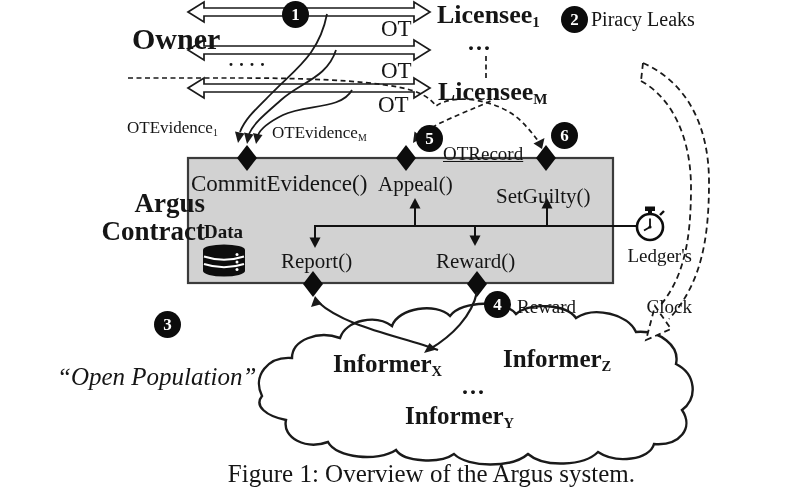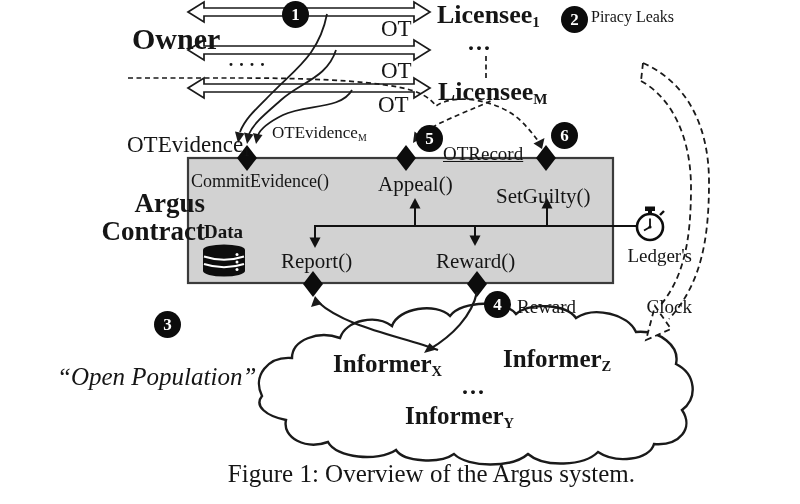--- a/index.html
+++ b/index.html
@@ -127,36 +127,36 @@
       <polygon points="646,340 671,329 655,306" fill="#ffffff"></polygon>
     </g>
   </svg>
 
   <div class="t b" style="left:84px;top:24px;font-size:30px;margin-left:48px;">Owner</div>
 
   <div class="t b" style="left:437px;top:2px;font-size:26px;"><span>Licensee</span><span class="sub">1</span></div>
   <div class="t b" style="left:468px;top:30px;font-size:24px;letter-spacing:2px;">...</div>
   <div class="t b" style="left:438px;top:79px;font-size:26px;"><span>Licensee</span><span class="sub">M</span></div>
 
-  <div class="t" style="left:591px;top:9px;font-size:16px;">Piracy Leaks</div>
+  <div class="t" style="left:591px;top:9px;font-size:20px;">Piracy Leaks</div>
 
   <div class="t" style="left:381px;top:17px;font-size:23px;">OT</div>
   <div class="t" style="left:381px;top:59px;font-size:23px;">OT</div>
   <div class="t" style="left:378px;top:93px;font-size:23px;">OT</div>
 
   <div class="t b" style="left:228px;top:56px;font-size:18px;">· · · ·</div>
 
-  <div class="t" style="left:127px;top:133px;font-size:23px;"><span>OTEvidence</span><span class="sub">1</span></div>
+  <div class="t" style="left:127px;top:119px;font-size:17px;"><span>OTEvidence</span><span class="sub">1</span></div>
   <div class="t" style="left:272px;top:124px;font-size:17px;"><span>OTEvidence</span><span class="sub">M</span></div>
   <div class="t" style="left:443px;top:144px;font-size:19px;text-decoration:underline;">OTRecord</div>
 
   <div class="t b ctr" style="left:45px;top:190px;width:160px;font-size:27px;">Argus</div>
   <div class="t b ctr" style="left:45px;top:218px;width:160px;font-size:27px;">Contract</div>
 
-  <div class="t" style="left:191px;top:172px;font-size:18px;">CommitEvidence()</div>
+  <div class="t" style="left:191px;top:172px;font-size:23px;">CommitEvidence()</div>
   <div class="t" style="left:378px;top:174px;font-size:21px;">Appeal()</div>
   <div class="t" style="left:496px;top:174px;font-size:21px;margin-top:12px;">SetGuilty()</div>
   <div class="t b" style="left:204px;top:222px;font-size:19px;">Data</div>
   <div class="t" style="left:281px;top:251px;font-size:21px;">Report()</div>
   <div class="t" style="left:436px;top:251px;font-size:21px;">Reward()</div>
 
   <div class="t ctr" style="left:610px;top:246px;width:82px;font-size:19px;">Ledger's</div>
   <div class="t ctr" style="left:610px;top:266px;width:82px;font-size:19px;margin-top:31px;">Clock</div>
 
   <div class="t" style="left:517px;top:297px;font-size:19px;">Reward</div>

